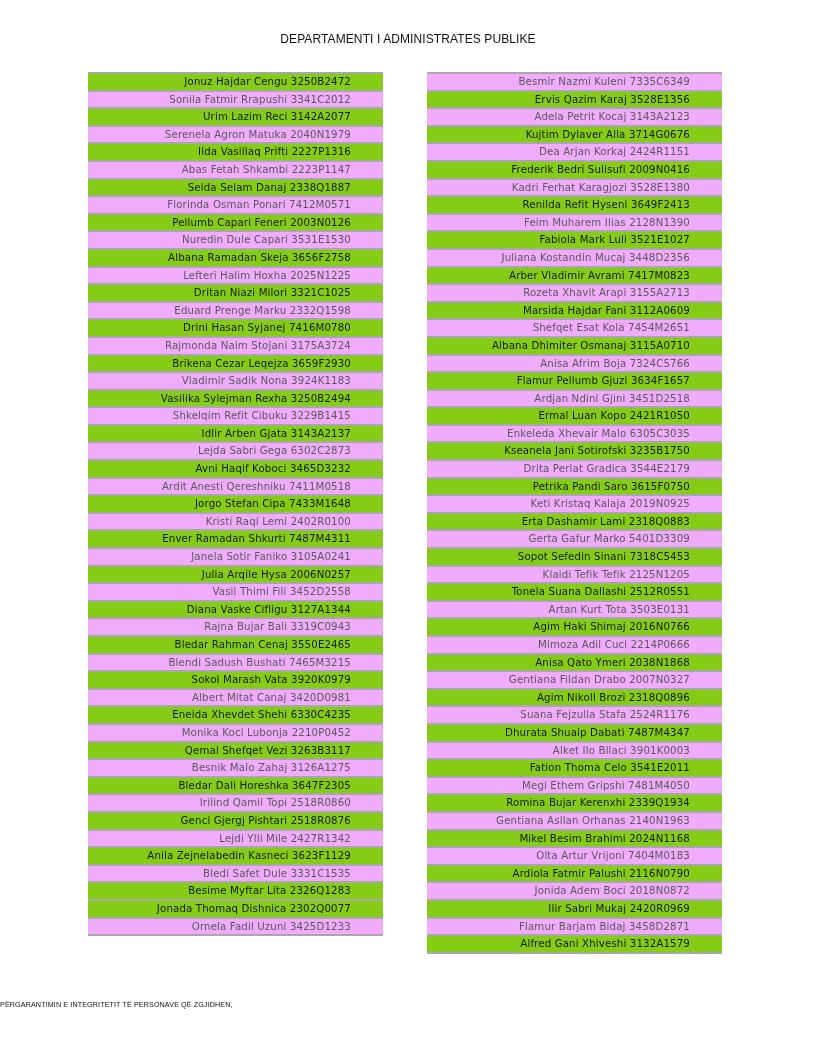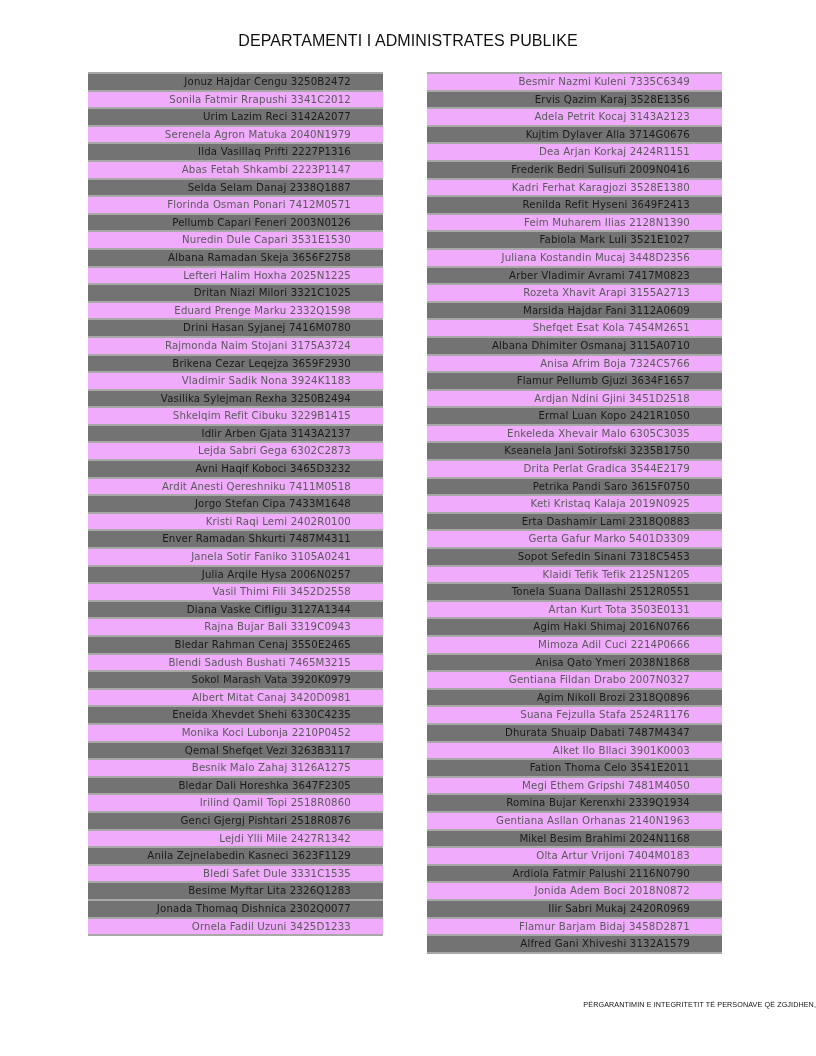--- a/index.html
+++ b/index.html
@@ -14,21 +14,21 @@
       overflow: hidden;
       font-family: "DejaVu Sans", sans-serif;
     }
     .page-title {
       position: absolute;
       top: 32px;
       left: 0;
       width: 816px;
       text-align: center;
       font-family: "Liberation Sans", sans-serif;
-      font-size: 16px;
+      font-size: 12px;
       color: #111111;
       letter-spacing: 0.1px;
     }
     .col {
       position: absolute;
       top: 72px;
       width: 295px;
     }
     .col-left { left: 88px; }
     .col-right { left: 427px; }
@@ -37,38 +37,38 @@
       box-sizing: border-box;
       border-top: 2px solid #a8a8a8;
       text-align: right;
       padding-right: 32px;
       font-size: 10.2px;
       line-height: 15px;
       white-space: nowrap;
       letter-spacing: 0.15px;
     }
     .row.shaded {
-      background: #737373;
+      background: #84cc16;
       color: #1a1a1a;
       padding-left: 44px;
     }
     .row.plain {
       background: #f0abfc;
       color: #5a5a5a;
     }
     .col-end {
       height: 2px;
       background: #a8a8a8;
     }
     .footer {
       position: absolute;
       top: 998px;
       left: 0;
       width: 816px;
-      text-align: right;
+      text-align: left;
       font-family: "Liberation Sans", sans-serif;
       font-size: 7.2px;
       line-height: 13px;
       color: #111111;
       letter-spacing: 0.1px;
     }
   </style>
 </head>
 <body>
 

